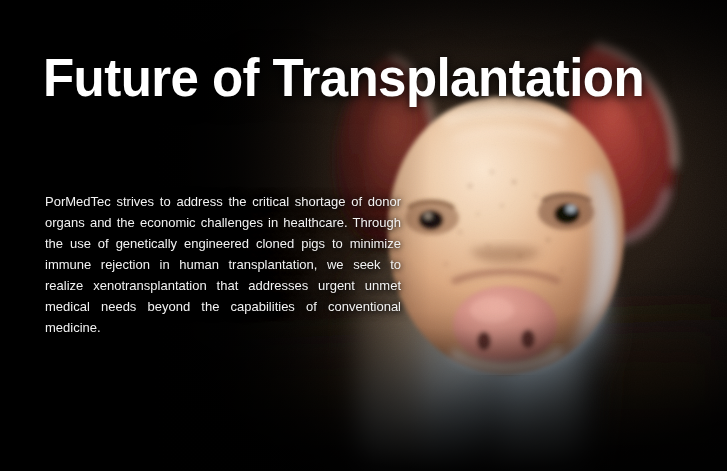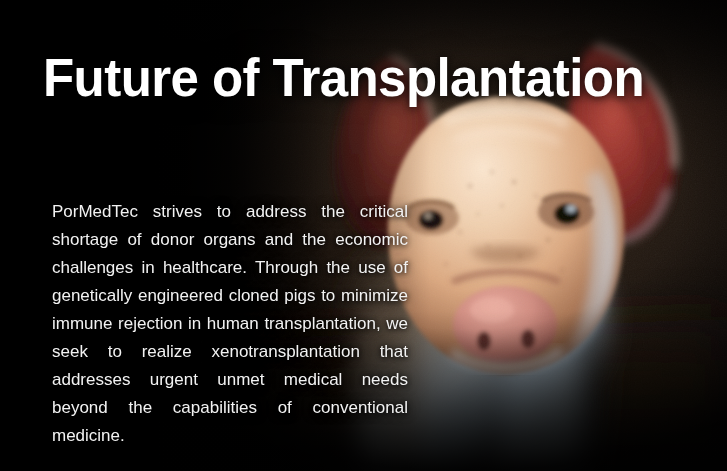--- a/index.html
+++ b/index.html
@@ -81,23 +81,23 @@
     transform: scaleX(0.945);
     transform-origin: left center;
     text-shadow: 0 1px 10px rgba(0,0,0,0.85), 0 0 26px rgba(0,0,0,0.6);
   }
 
   #body-copy {
     position: absolute;
     left: 37px;
     top: 183px;
     width: 356px;
-    margin: 15px;
-    font-size: 17px;
-    line-height: 28px;
+    margin: 8px;
+    font-size: 13px;
+    line-height: 21px;
     font-weight: 400;
     color: #f2f2f2;
     text-align: justify;
     text-justify: inter-word;
     text-shadow: 0 1px 5px rgba(0,0,0,0.95), 0 0 12px rgba(0,0,0,0.75);
   }
 </style>
 </head>
 <body>
 

